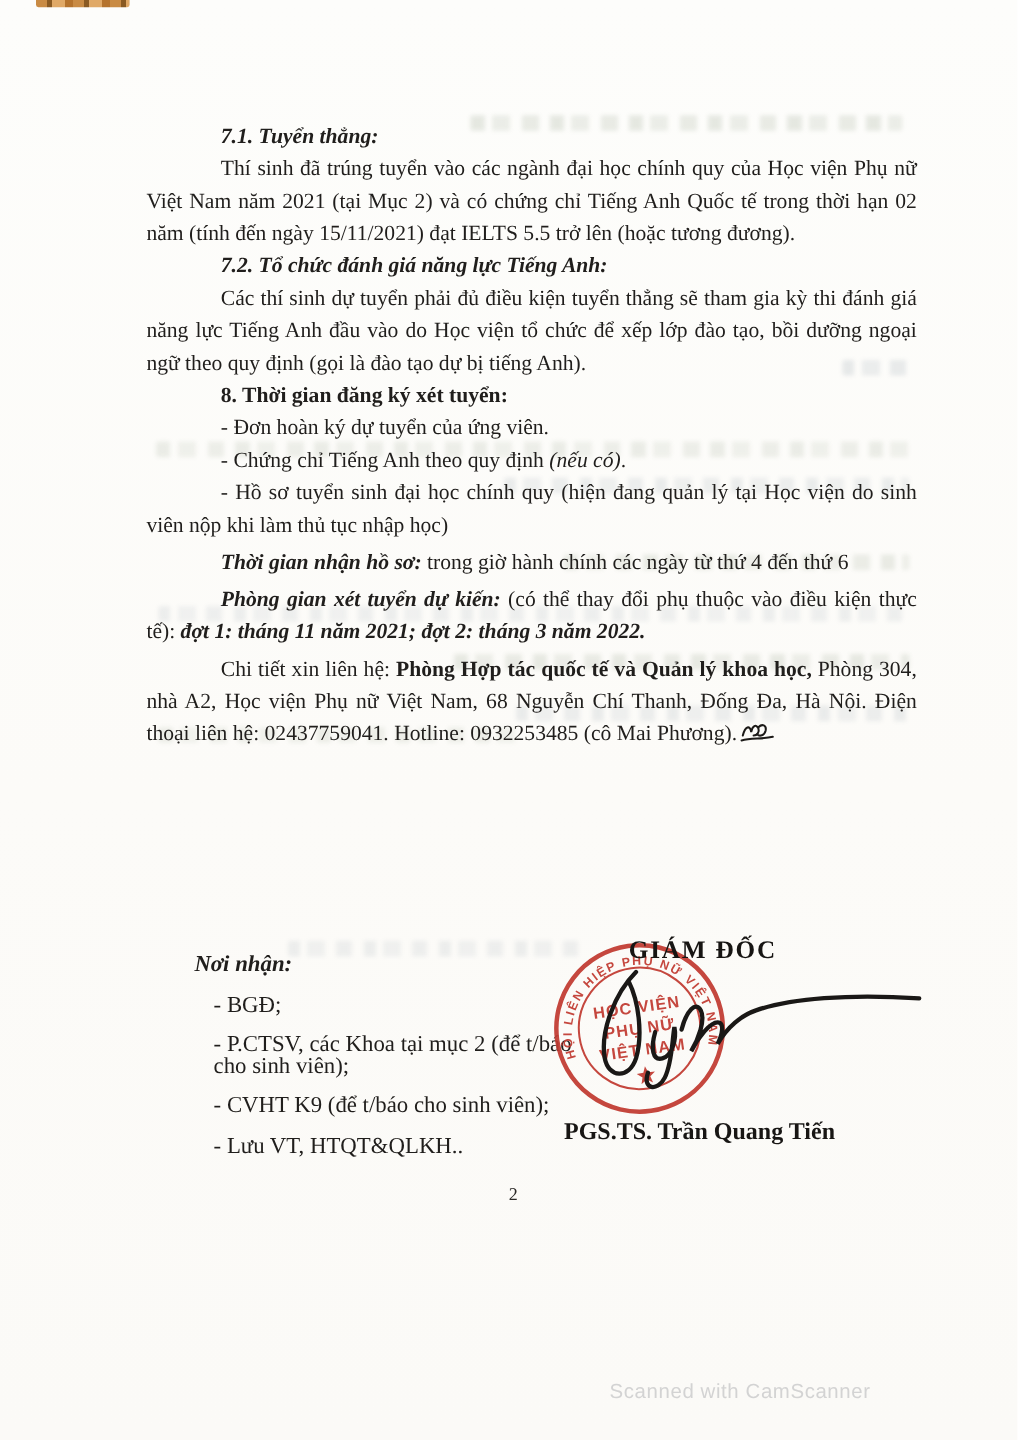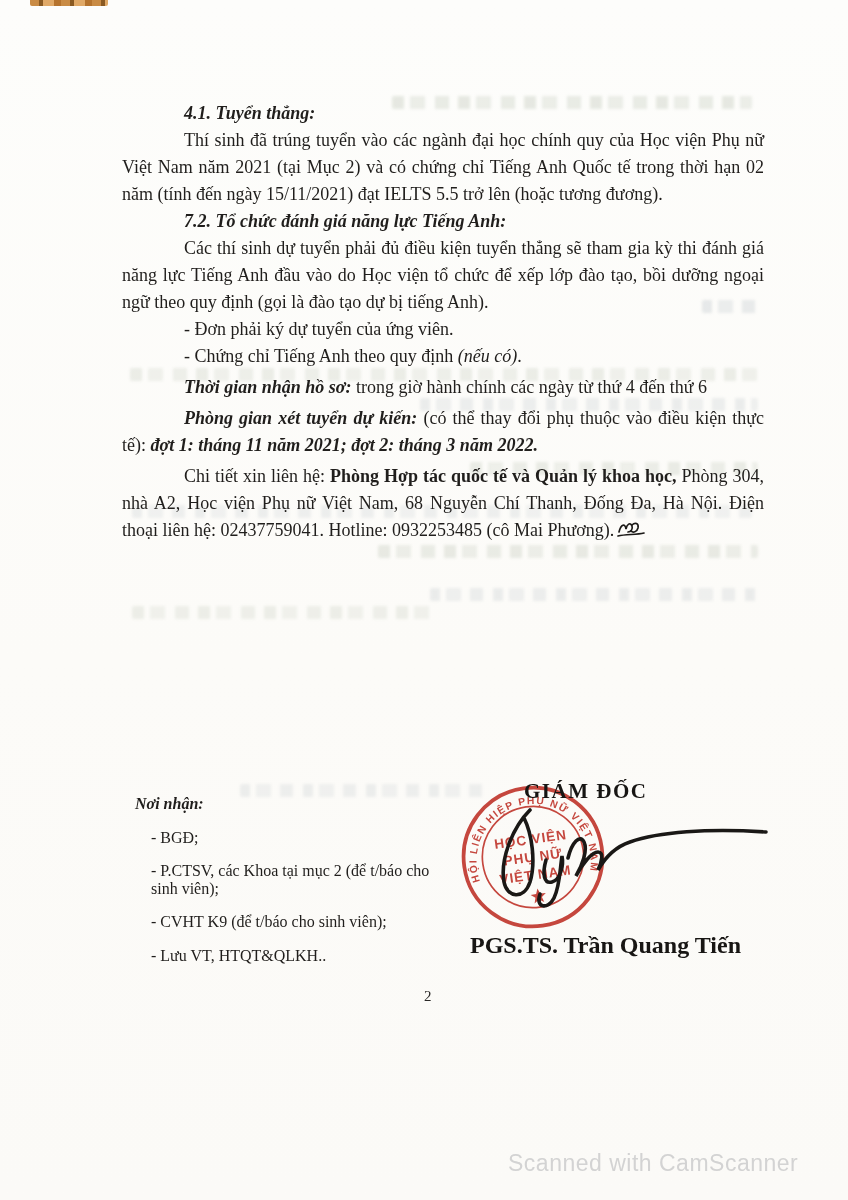--- a/index.html
+++ b/index.html
@@ -41,73 +41,75 @@
   .content p{margin:0;text-indent:62px;}
   .bi{font-weight:bold;font-style:italic;margin-top:24px;}
   .b{font-weight:bold;}
   .i{font-style:italic;}
   .h71{margin-bottom:6px;}
   .h72{margin-top:2px;}
   .h8{margin-top:12px;margin-bottom:4px;}
   .gap-top{margin-top:4px !important;}
   .initials-svg{display:inline-block;vertical-align:-3px;margin-left:2px;}
   .recipients{
-    position:absolute;left:135px;top:795px;width:340px;
-    font-size:16px;line-height:17.5px;
+    position:absolute;left:162px;top:795px;width:340px;
+    font-size:19px;line-height:17.5px;
   }
   .recipients .rc-head{font-weight:bold;font-style:italic;margin:0 0 1px 0;}
   .recipients ul{list-style:none;margin:0;padding:0;}
   .recipients li{margin:16px;}
   .sig-title{
     position:absolute;left:524px;top:779px;z-index:4;
     font-size:21px;font-weight:bold;letter-spacing:1.5px;color:#171513;
   }
   .stamp{position:absolute;left:458px;top:782px;z-index:2;transform:rotate(-8deg);opacity:.93;}
   .signature{position:absolute;left:472px;top:798px;z-index:3;}
   .sig-name{
     position:absolute;left:470px;top:932px;z-index:4;
-    font-size:24px;font-weight:bold;color:#181614;
+    font-size:20px;font-weight:bold;color:#181614;
   }
   .page-number{
     position:absolute;left:424px;top:988px;
     font-size:15px;color:#2a2826;
   }
   .watermark{
     position:absolute;left:508px;top:1150px;width:280px;
     font-family:"Liberation Sans","DejaVu Sans",sans-serif;
-    font-size:23px;color:#d3d3d3;letter-spacing:.5px;white-space:nowrap;
+    font-size:17px;color:#d3d3d3;letter-spacing:.5px;white-space:nowrap;
   }
 </style>
 </head>
 <body>
 
 <div class="page">
 
   <div class="edge-artifact"></div>
   <div class="bleed" style="left:392px;top:96px;width:360px;"></div>
   <div class="bleed cool" style="left:702px;top:300px;width:58px;"></div>
   <div class="bleed" style="left:130px;top:368px;width:628px;opacity:.38;"></div>
   <div class="bleed cool" style="left:420px;top:398px;width:338px;opacity:.4;"></div>
   <div class="bleed" style="left:470px;top:462px;width:288px;opacity:.42;"></div>
   <div class="bleed cool" style="left:132px;top:505px;width:620px;opacity:.35;"></div>
   <div class="bleed" style="left:378px;top:545px;width:380px;opacity:.45;"></div>
   <div class="bleed cool" style="left:430px;top:588px;width:328px;opacity:.4;"></div>
   <div class="bleed" style="left:132px;top:606px;width:300px;opacity:.35;"></div>
   <div class="bleed cool" style="left:240px;top:784px;width:250px;opacity:.35;"></div>
 
   <div class="content">
-    <p class="bi h71">4.1. Tuyển thẳng:</p>
+    <p class="bi h71">7.1. Tuyển thẳng:</p>
     <p>Thí sinh đã trúng tuyển vào các ngành đại học chính quy của Học viện Phụ nữ Việt Nam năm 2021 (tại Mục 2) và có chứng chỉ Tiếng Anh Quốc tế trong thời hạn 02 năm (tính đến ngày 15/11/2021) đạt IELTS 5.5 trở lên (hoặc tương đương).</p>
 
     <p class="bi h72">7.2. Tổ chức đánh giá năng lực Tiếng Anh:</p>
     <p>Các thí sinh dự tuyển phải đủ điều kiện tuyển thẳng sẽ tham gia kỳ thi đánh giá năng lực Tiếng Anh đầu vào do Học viện tổ chức để xếp lớp đào tạo, bồi dưỡng ngoại ngữ theo quy định (gọi là đào tạo dự bị tiếng Anh).</p>
 
+    <p class="b h8">8. Thời gian đăng ký xét tuyển:</p>
 
-    <p>- Đơn phải ký dự tuyển của ứng viên.</p>
+    <p>- Đơn hoàn ký dự tuyển của ứng viên.</p>
     <p><span>- Chứng chỉ Tiếng Anh theo quy định </span><span class="i">(nếu có)</span><span>.</span></p>
+    <p>- Hồ sơ tuyển sinh đại học chính quy (hiện đang quản lý tại Học viện do sinh viên nộp khi làm thủ tục nhập học)</p>
 
     <p class="gap-top"><span class="bi">Thời gian nhận hồ sơ:</span><span> trong giờ hành chính các ngày từ thứ 4 đến thứ 6</span></p>
 
     <p class="gap-top"><span class="bi">Phòng gian xét tuyển dự kiến:</span><span> (có thể thay đổi phụ thuộc vào điều kiện thực tế): </span><span class="bi">đợt 1: tháng 11 năm 2021; đợt 2: tháng 3 năm 2022.</span></p>
 
     <p class="gap-top"><span>Chi tiết xin liên hệ: </span><span class="b">Phòng Hợp tác quốc tế và Quản lý khoa học,</span><span> Phòng 304, nhà A2, Học viện Phụ nữ Việt Nam, 68 Nguyễn Chí Thanh, Đống Đa, Hà Nội. Điện thoại liên hệ: 02437759041. Hotline: 0932253485 (cô Mai Phương).</span><svg class="initials-svg" width="30" height="20" viewBox="0 0 30 20">
           <g fill="none" stroke="#1c1a18" stroke-width="1.7" stroke-linecap="round">
             <path d="M3,13 C5,5 9,4 10,10 C11,5 14,3 16,7 C17,10 15,13 12,13"></path>
             <path d="M16,6 C19,3 23,4 22,9 C21,13 17,14 15,12"></path>
             <path d="M2,17 C10,15 20,16 28,14"></path>

